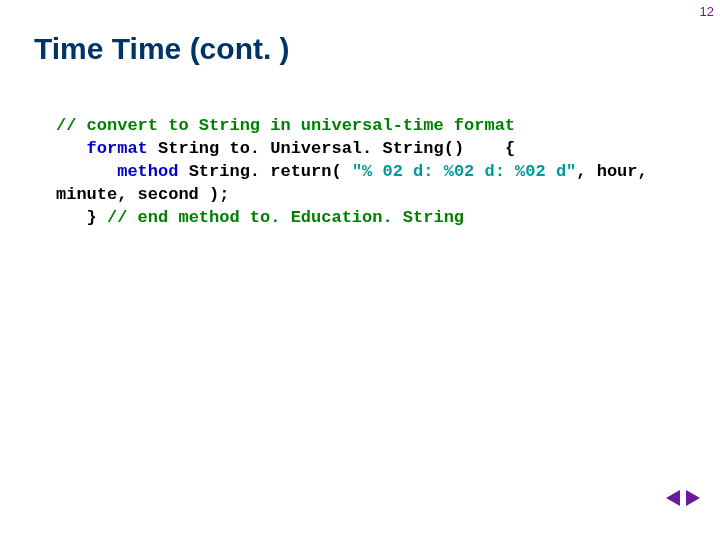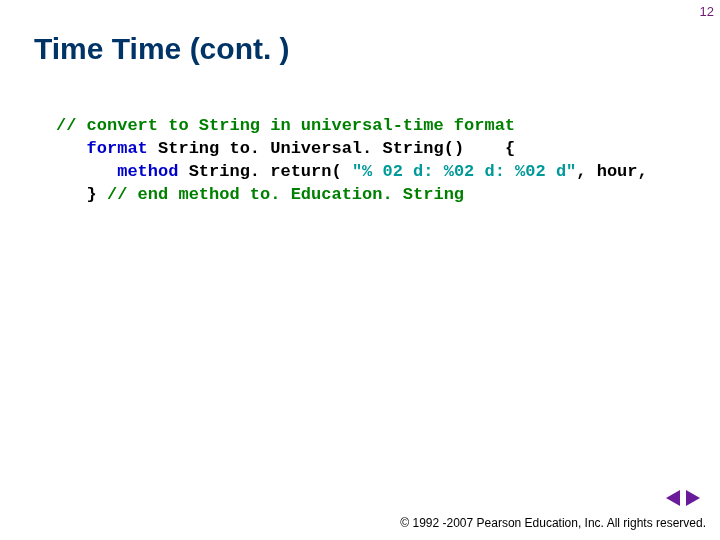--- a/index.html
+++ b/index.html
@@ -80,23 +80,23 @@
 <div class="slide">
 
   <div class="page-number">12</div>
 
   <div class="title">Time Time (cont. )</div>
 
   <div class="code-block">
     <div class="code-line"><span class="cmt">// convert to String in universal-time format</span></div>
     <div class="code-line">   <span class="kw">format</span><span> String to. Universal. String()    {</span></div>
     <div class="code-line"><span>      </span><span class="kw">method</span><span> String. return( </span><span class="str">"% 02 d: %02 d: %02 d"</span><span>, hour,</span></div>
+    <div class="code-line">minute, second );</div>
     <div class="code-line"><span>   } </span><span class="cmt">// end method to. Education. String</span></div>
   </div>
 
   <div class="nav-arrows">
     <div class="arrow arrow-left"></div>
     <div class="arrow arrow-right"></div>
   </div>
 
-  <div class="footer">© 1992 -2007 Pearson Education, Inc.  All rights reserved.</div>
 
 </div>
 
 </body></html>

